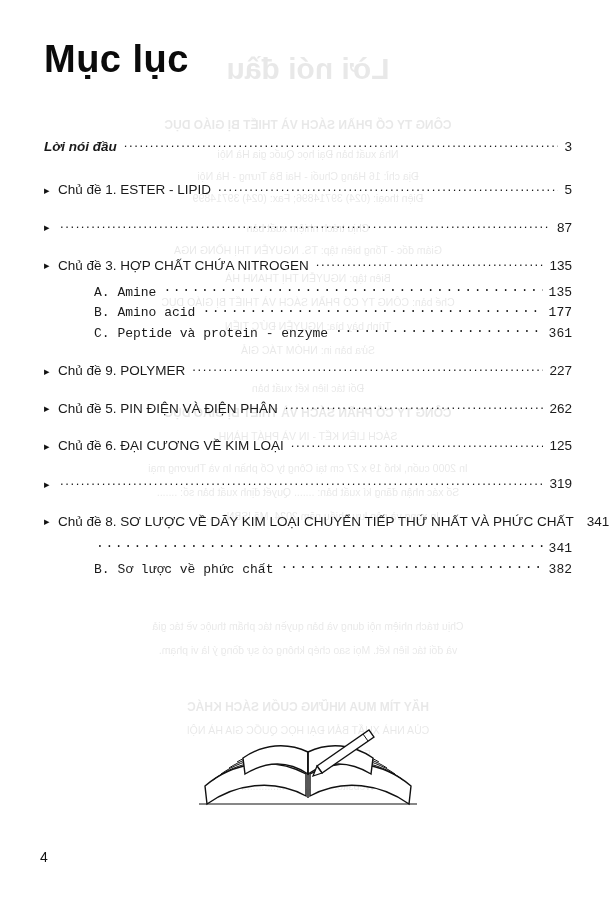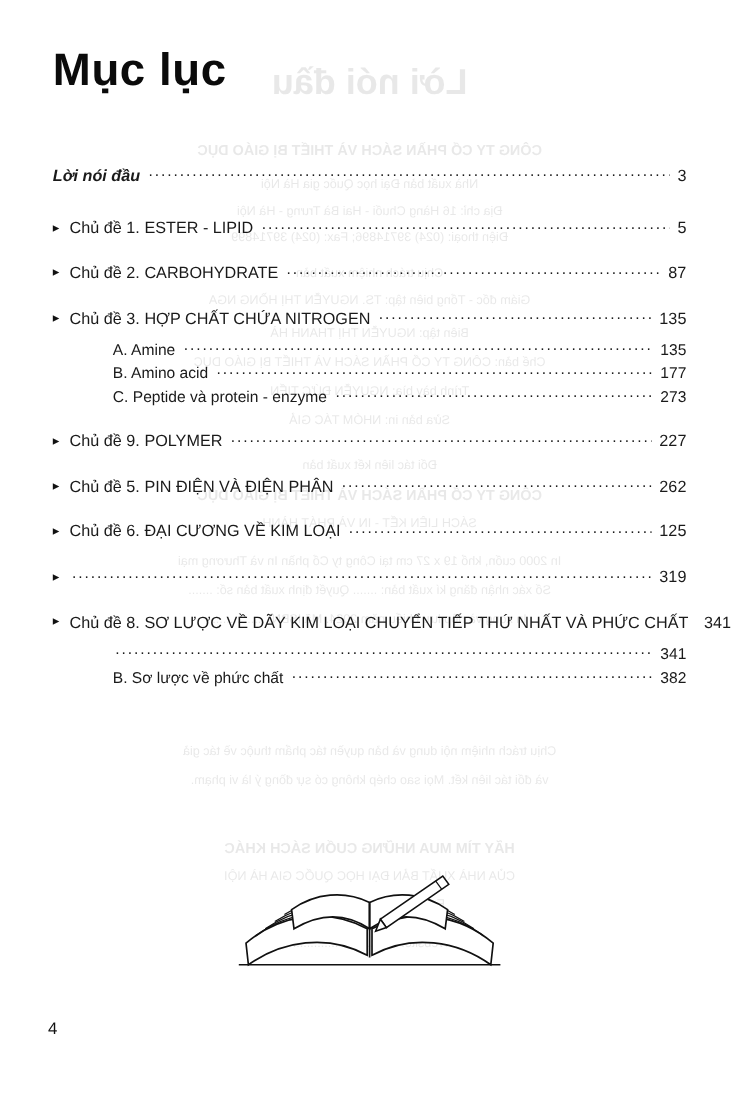--- a/index.html
+++ b/index.html
@@ -132,20 +132,21 @@
   .chapter .lbl {
     font-size: 13.5px;
   }
   .gap-top {
     margin-top: 20px;
   }
   .sub {
     padding-left: 50px;
     margin-bottom: 3px;
     font-size: 13px;
+    font-family: Liberation Mono, monospace;
   }
   .sub .lbl, .sub .pg {
     font-size: 13px;
   }
   .sub-group {
     margin-top: 5px;
     margin-bottom: 18px;
   }
   .sub-group-tight {
     margin-top: 4px;
@@ -214,21 +215,20 @@
 
     <div class="row chapter gap-top">
       <span class="arrow">▸</span>
       <span class="lbl"><b>Chủ đề 1.</b> <span>ESTER - LIPID</span></span>
       <span class="dots"></span>
       <span class="pg">5</span>
     </div>
 
     <div class="row chapter gap-top">
       <span class="arrow">▸</span>
-      <span class="lbl"><b>Chủ đề 2.</b> <span>CARBOHYDRATE</span></span>
       <span class="dots"></span>
       <span class="pg">87</span>
     </div>
 
     <div class="row chapter gap-top">
       <span class="arrow">▸</span>
       <span class="lbl"><b>Chủ đề 3.</b> <span>HỢP CHẤT CHỨA NITROGEN</span></span>
       <span class="dots"></span>
       <span class="pg">135</span>
     </div>
@@ -239,21 +239,21 @@
         <span class="pg">135</span>
       </div>
       <div class="row sub">
         <span class="lbl">B. Amino acid</span>
         <span class="dots"></span>
         <span class="pg">177</span>
       </div>
       <div class="row sub">
         <span class="lbl">C. Peptide và protein - enzyme</span>
         <span class="dots"></span>
-        <span class="pg">273</span>
+        <span class="pg">361</span>
       </div>
     </div>
 
     <div class="row chapter gap-top">
       <span class="arrow">▸</span>
       <span class="lbl"><b>Chủ đề 9.</b> <span>POLYMER</span></span>
       <span class="dots"></span>
       <span class="pg">227</span>
     </div>
 

